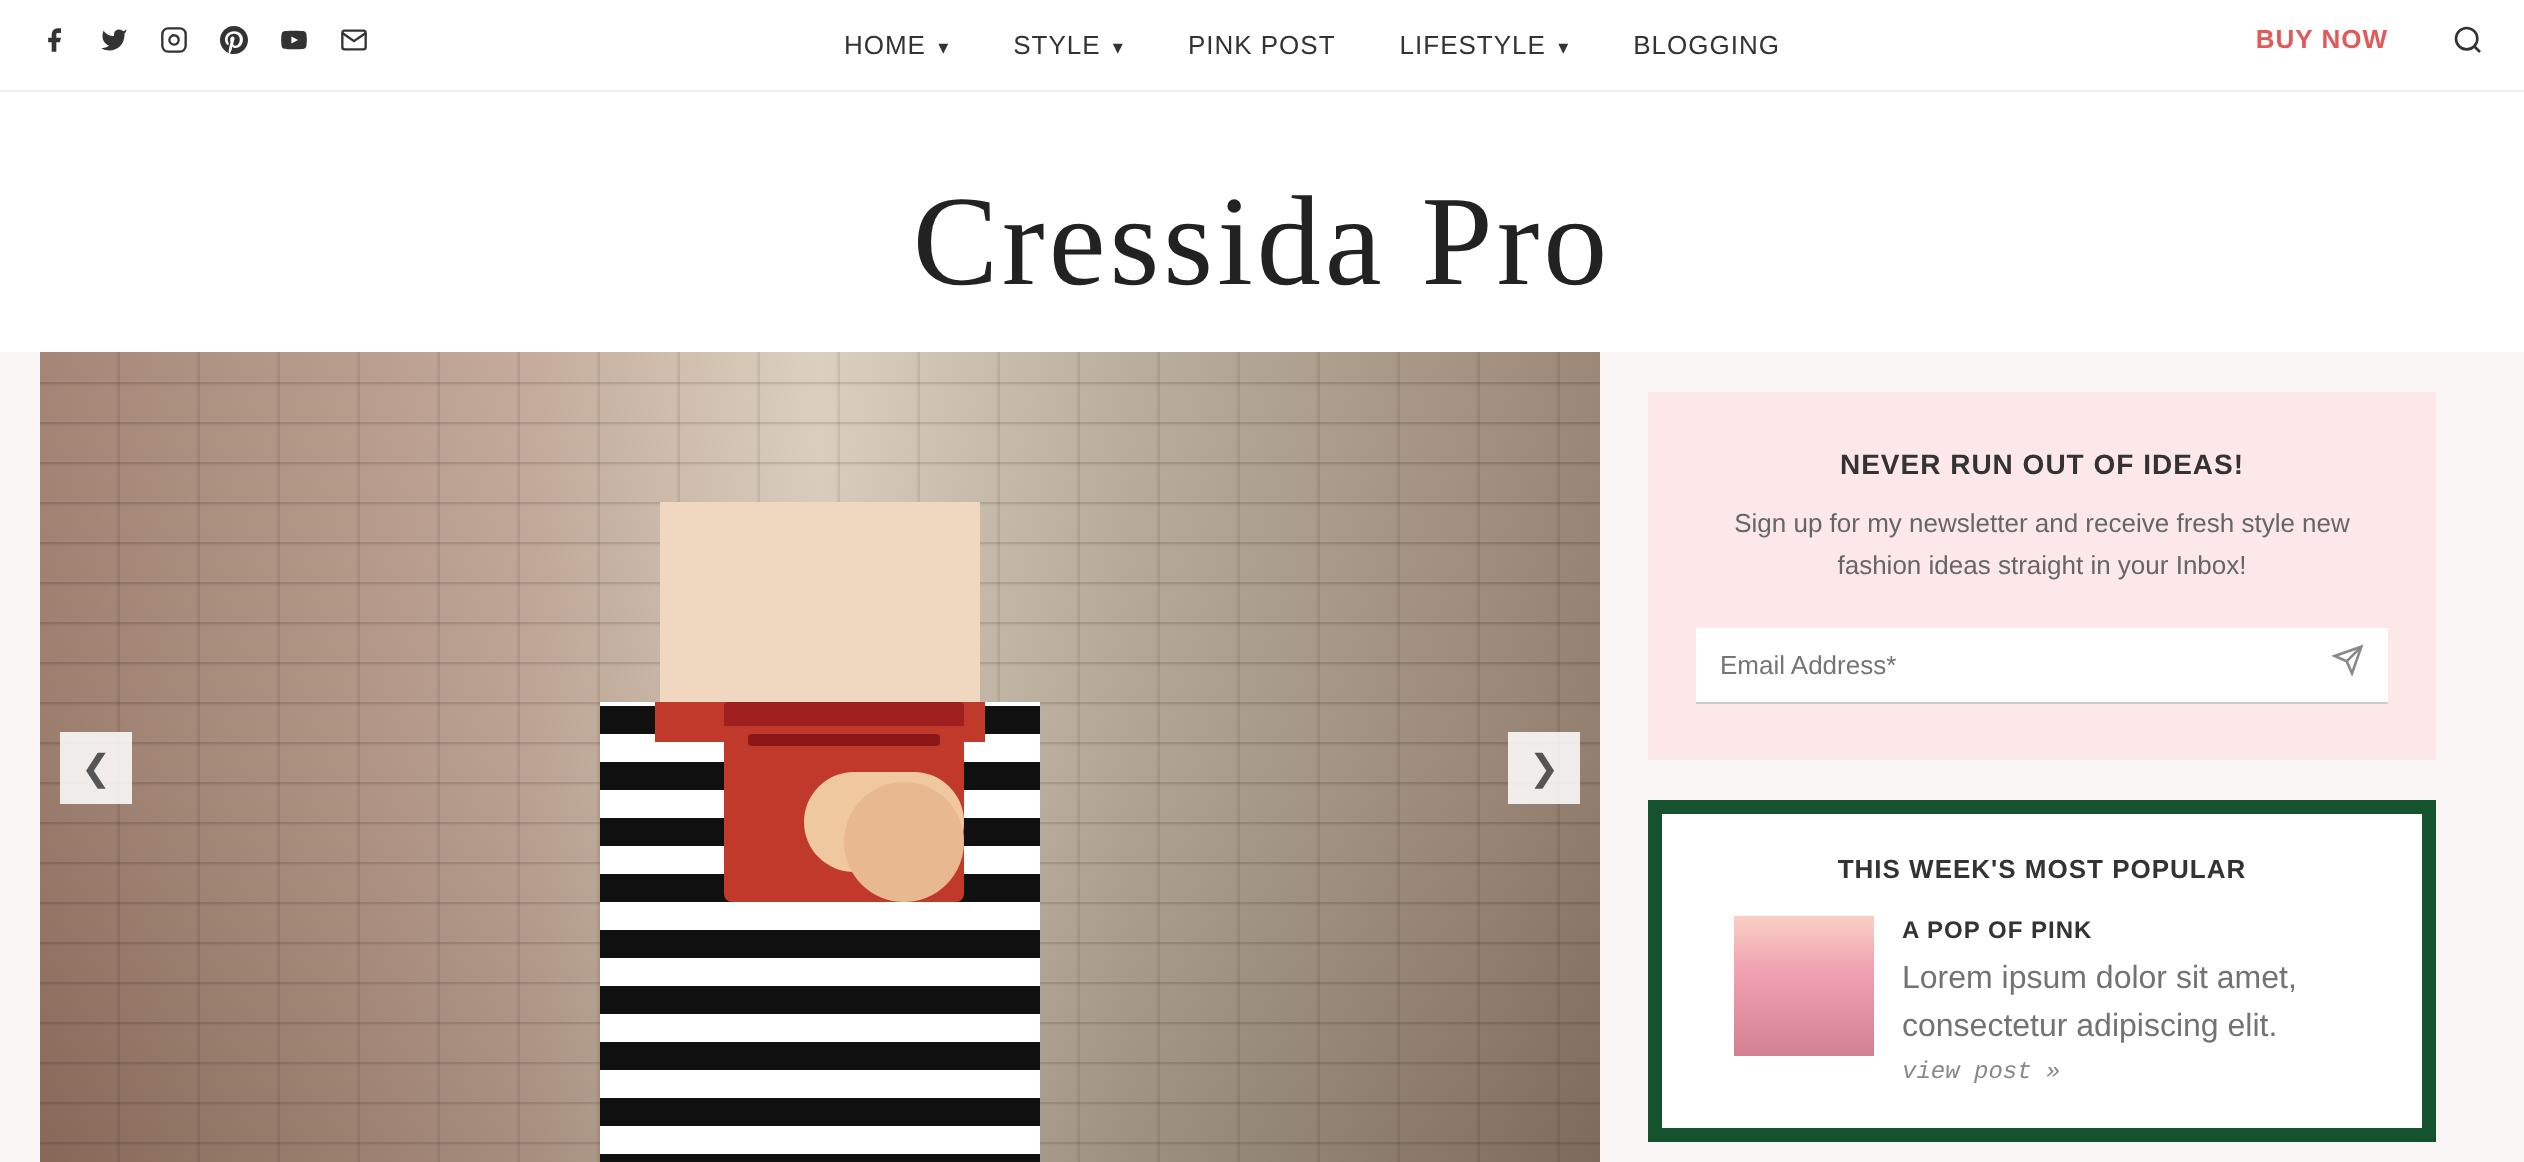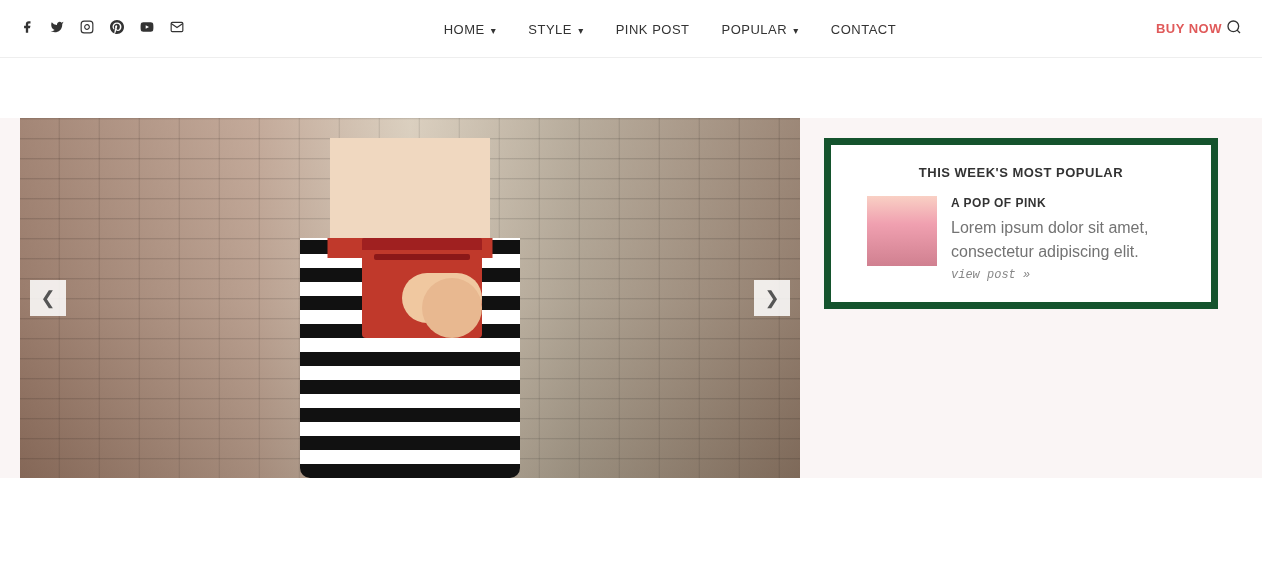--- a/index.html
+++ b/index.html
@@ -3,21 +3,21 @@
   <meta charset="utf-8">
   <style>
     * { margin: 0; padding: 0; box-sizing: border-box; }
     body { font-family: Georgia, serif; background: #fff; width: 1262px; overflow-x: hidden; }
 
     
     .top-nav {
       display: flex;
       align-items: center;
       padding: 0 20px;
-      height: 58px;
+      height: 46px;
       background: #fff;
       border-bottom: 1px solid #eee;
     }
     .social-icons {
       display: flex;
       gap: 16px;
       align-items: center;
     }
     .social-icon {
       font-size: 14px;
@@ -39,22 +39,21 @@
       font-size: 13px;
       letter-spacing: 0.5px;
       font-weight: 400;
     }
     .main-menu li a .arrow {
       font-size: 10px;
       margin-left: 2px;
     }
     .nav-right {
       display: flex;
-      align-items: center;
-      gap: 4px;
+      gap: 32px;
     }
     .buy-now {
       color: #e05a5a;
       font-family: Arial, sans-serif;
       font-size: 13px;
       font-weight: 700;
       letter-spacing: 0.5px;
       cursor: pointer;
     }
     .search-icon-btn {
@@ -343,39 +342,40 @@
     <li>
       <a href="#"><span>HOME</span> <span class="arrow">▾</span></a>
     </li>
     <li>
       <a href="#"><span>STYLE</span> <span class="arrow">▾</span></a>
     </li>
     <li>
       <a href="#"><span>PINK POST</span></a>
     </li>
     <li>
-      <a href="#"><span>POPULAR</span> <span class="arrow">▾</span></a>
+      <a href="#"><span>LIFESTYLE</span> <span class="arrow">▾</span></a>
     </li>
     <li>
-      <a href="#"><span>CONTACT</span></a>
+      <a href="#"><span>BLOGGING</span></a>
     </li>
   </ul>
 
   <div class="nav-right">
     <span class="buy-now">BUY NOW</span>
     <span class="search-icon-btn">
       <svg width="16" height="16" viewBox="0 0 24 24" fill="none" stroke="#333" stroke-width="2">
           <circle cx="11" cy="11" r="8"></circle>
           <line x1="21" y1="21" x2="16.65" y2="16.65"></line>
         </svg>
     </span>
   </div>
 </nav>
 
 <div class="brand-section">
+  <h1 class="brand-title">Cressida Pro</h1>
 </div>
 
 <div class="main-content">
 
   <div class="slider-container">
     <div class="fashion-bg">
 
       <div style="position:absolute;top:0;left:0;width:100%;height:100%;background:linear-gradient(to right, #8B6555 0%, #c0a090 30%, #e8e0d0 50%, #b0a898 70%, #806858 100%);opacity:0.6;"></div>
 
       <div style="position:absolute;top:0;left:0;width:100%;height:100%;background:repeating-linear-gradient(0deg,transparent,transparent 19px,rgba(0,0,0,0.08) 19px,rgba(0,0,0,0.08) 20px),repeating-linear-gradient(90deg,transparent,transparent 39px,rgba(0,0,0,0.06) 39px,rgba(0,0,0,0.06) 40px);"></div>
@@ -393,20 +393,33 @@
 
       <div style="position:absolute;bottom:155px;left:50%;transform:translateX(-10%);width:80px;height:50px;background:#f0c8a0;border-radius:40px;"></div>
       <div style="position:absolute;bottom:140px;left:50%;transform:translateX(20%);width:60px;height:60px;background:#e8b890;border-radius:50%;"></div>
     </div>
     <button class="slider-btn slider-btn-left">❮</button>
     <button class="slider-btn slider-btn-right">❯</button>
   </div>
 
   <div class="sidebar">
 
+    <div class="newsletter-box">
+      <div class="newsletter-title">NEVER RUN OUT OF IDEAS!</div>
+      <div class="newsletter-desc">Sign up for my newsletter and receive fresh style new fashion ideas straight in your Inbox!</div>
+      <div class="email-input-row">
+        <input class="email-input" type="email" placeholder="Email Address*" style="">
+        <span class="send-icon">
+          <svg width="16" height="16" viewBox="0 0 24 24" fill="none" stroke="#888" stroke-width="2">
+              <line x1="22" y1="2" x2="11" y2="13"></line>
+              <polygon points="22 2 15 22 11 13 2 9 22 2"></polygon>
+            </svg>
+        </span>
+      </div>
+    </div>
 
     <div class="popular-box">
       <div class="popular-title">THIS WEEK'S MOST POPULAR</div>
       <div class="popular-item">
         <div class="popular-thumb">
           <div class="popular-thumb-inner"></div>
         </div>
         <div class="popular-info">
           <div class="popular-item-title">A POP OF PINK</div>
           <div class="popular-item-desc">Lorem ipsum dolor sit amet, consectetur adipiscing elit.</div>

